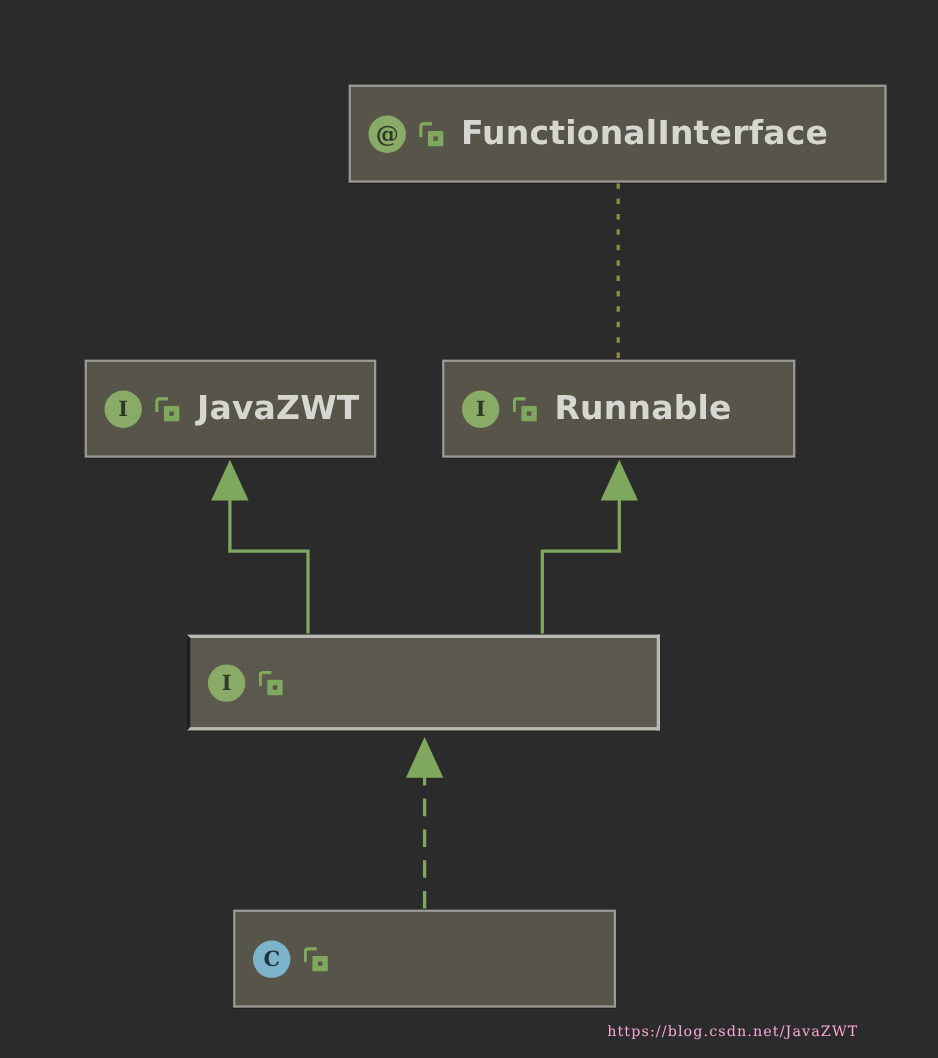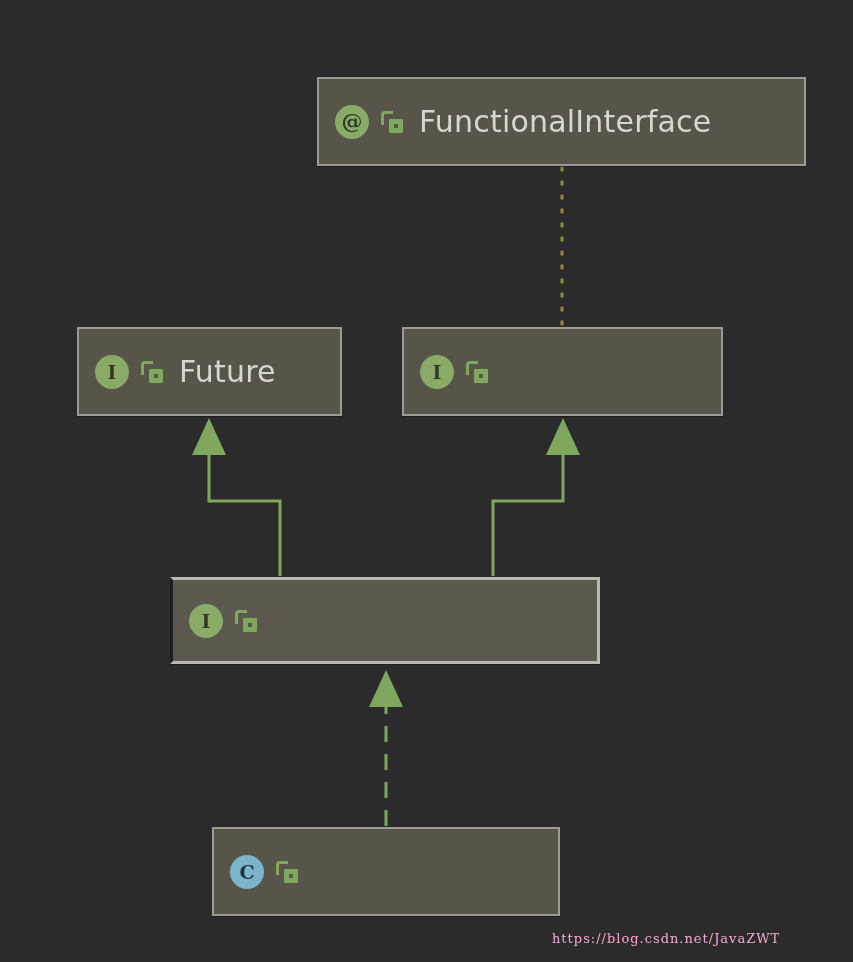--- a/index.html
+++ b/index.html
@@ -93,21 +93,21 @@
     top: 14px;
     width: 4px;
     height: 4px;
     background: #57544a;
   }
 
   .node-label {
     margin-left: 16px;
     color: #d7d7d2;
     font-size: 30px;
-    font-weight: 400;
+    font-weight: 700;
     letter-spacing: 0.2px;
     white-space: nowrap;
     line-height: 1;
   }
 
   
   .edge-layer {
     position: absolute;
     left: 0; top: 0;
     width: 853px;
@@ -170,32 +170,33 @@
 
   <div class="node" id="node-future" style="left:77px; top:327px; width:265px; height:89px;">
     <div class="node-icons">
       <div class="kind-badge interface">I</div>
       <div class="lock-icon">
         <span class="shackle"></span>
           <span class="body"></span>
           <span class="keyhole"></span>
       </div>
     </div>
-    <div class="node-label">Future</div>
+    <div class="node-label">JavaZWT</div>
   </div>
 
   <div class="node" id="node-runnable" style="left:402px; top:327px; width:321px; height:89px;">
     <div class="node-icons">
       <div class="kind-badge interface">I</div>
       <div class="lock-icon">
         <span class="shackle"></span>
           <span class="body"></span>
           <span class="keyhole"></span>
       </div>
     </div>
+    <div class="node-label">Runnable</div>
   </div>
 
   <div class="node selected" id="node-runnable-future" style="left:170px; top:577px; width:430px; height:87px;">
     <div class="node-icons">
       <div class="kind-badge interface">I</div>
       <div class="lock-icon">
         <span class="shackle"></span>
           <span class="body"></span>
           <span class="keyhole"></span>
       </div>

